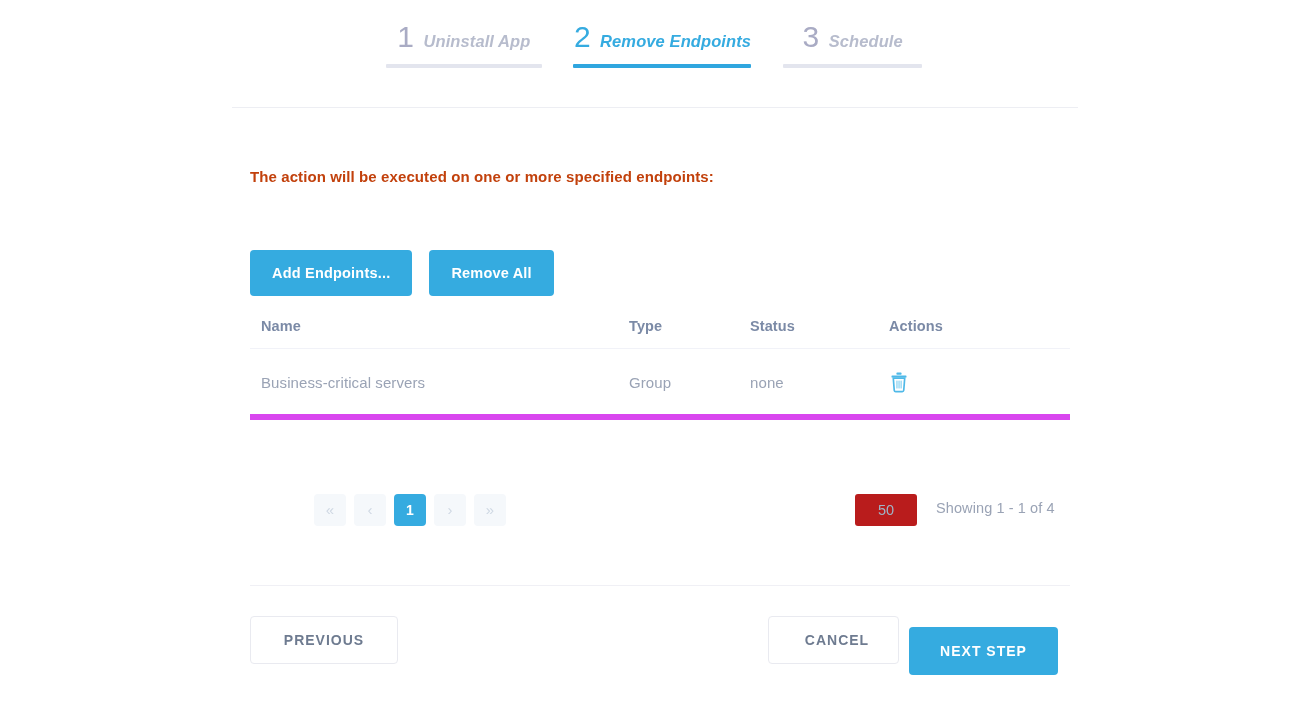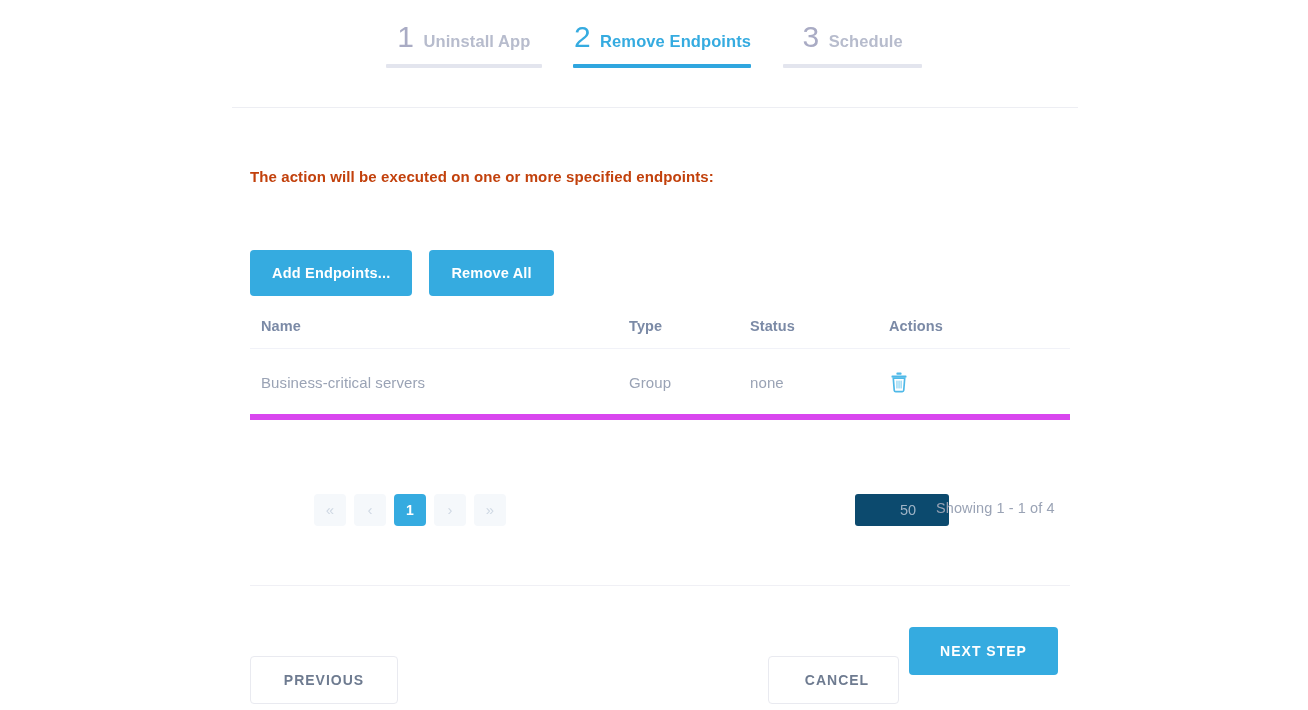--- a/index.html
+++ b/index.html
@@ -49,20 +49,21 @@
     font-size: 30px;
     font-weight: 400;
     line-height: 1;
     letter-spacing: 0.5px;
   }
   .step-label {
     font-size: 16.5px;
     font-weight: 700;
     letter-spacing: 0.1px;
     line-height: 1;
+    font-style: italic;
   }
   .step-bar {
     height: 4px;
     border-radius: 1px;
     width: 100%;
   }
   .step.inactive .step-num { color: #a9abc4; }
   .step.inactive .step-label { color: #b7bccd; }
   .step.inactive .step-bar { background: #e3e5ee; }
   .step.active .step-num { color: #35abe0; }
@@ -215,32 +216,31 @@
   .pg-btn.current {
     background: #35abe0;
     color: #ffffff;
     font-weight: 700;
     font-size: 14px;
   }
   #page-size-box {
     position: absolute;
     left: 605px;
     top: 0;
-    width: 82px;
+    width: 62px;
     height: 32px;
-    background: #0c4a6e;
+    background: #b91c1c;
     border: none;
     border-radius: 3px;
     color: #9fb4c6;
     font-family: "Liberation Sans", sans-serif;
     font-size: 14.5px;
     text-align: center;
     line-height: 32px;
     cursor: pointer;
-    padding-left: 12px;
   }
   #showing-text {
     position: absolute;
     left: 686px;
     top: 6px;
     font-size: 14.5px;
     color: #9aa3b5;
     letter-spacing: 0.1px;
     white-space: nowrap;
   }
@@ -266,21 +266,20 @@
     border: 1px solid #e9eaf0;
     border-radius: 4px;
     color: #6e7b90;
     font-family: "Liberation Sans", sans-serif;
     font-size: 14px;
     font-weight: 700;
     letter-spacing: 1px;
     height: 48px;
     cursor: pointer;
     white-space: nowrap;
-    margin-top: 40px;
   }
   #previous-button {
     position: absolute;
     left: 0;
     top: 0;
     width: 148px;
   }
   #cancel-button {
     position: absolute;
     left: 518px;

